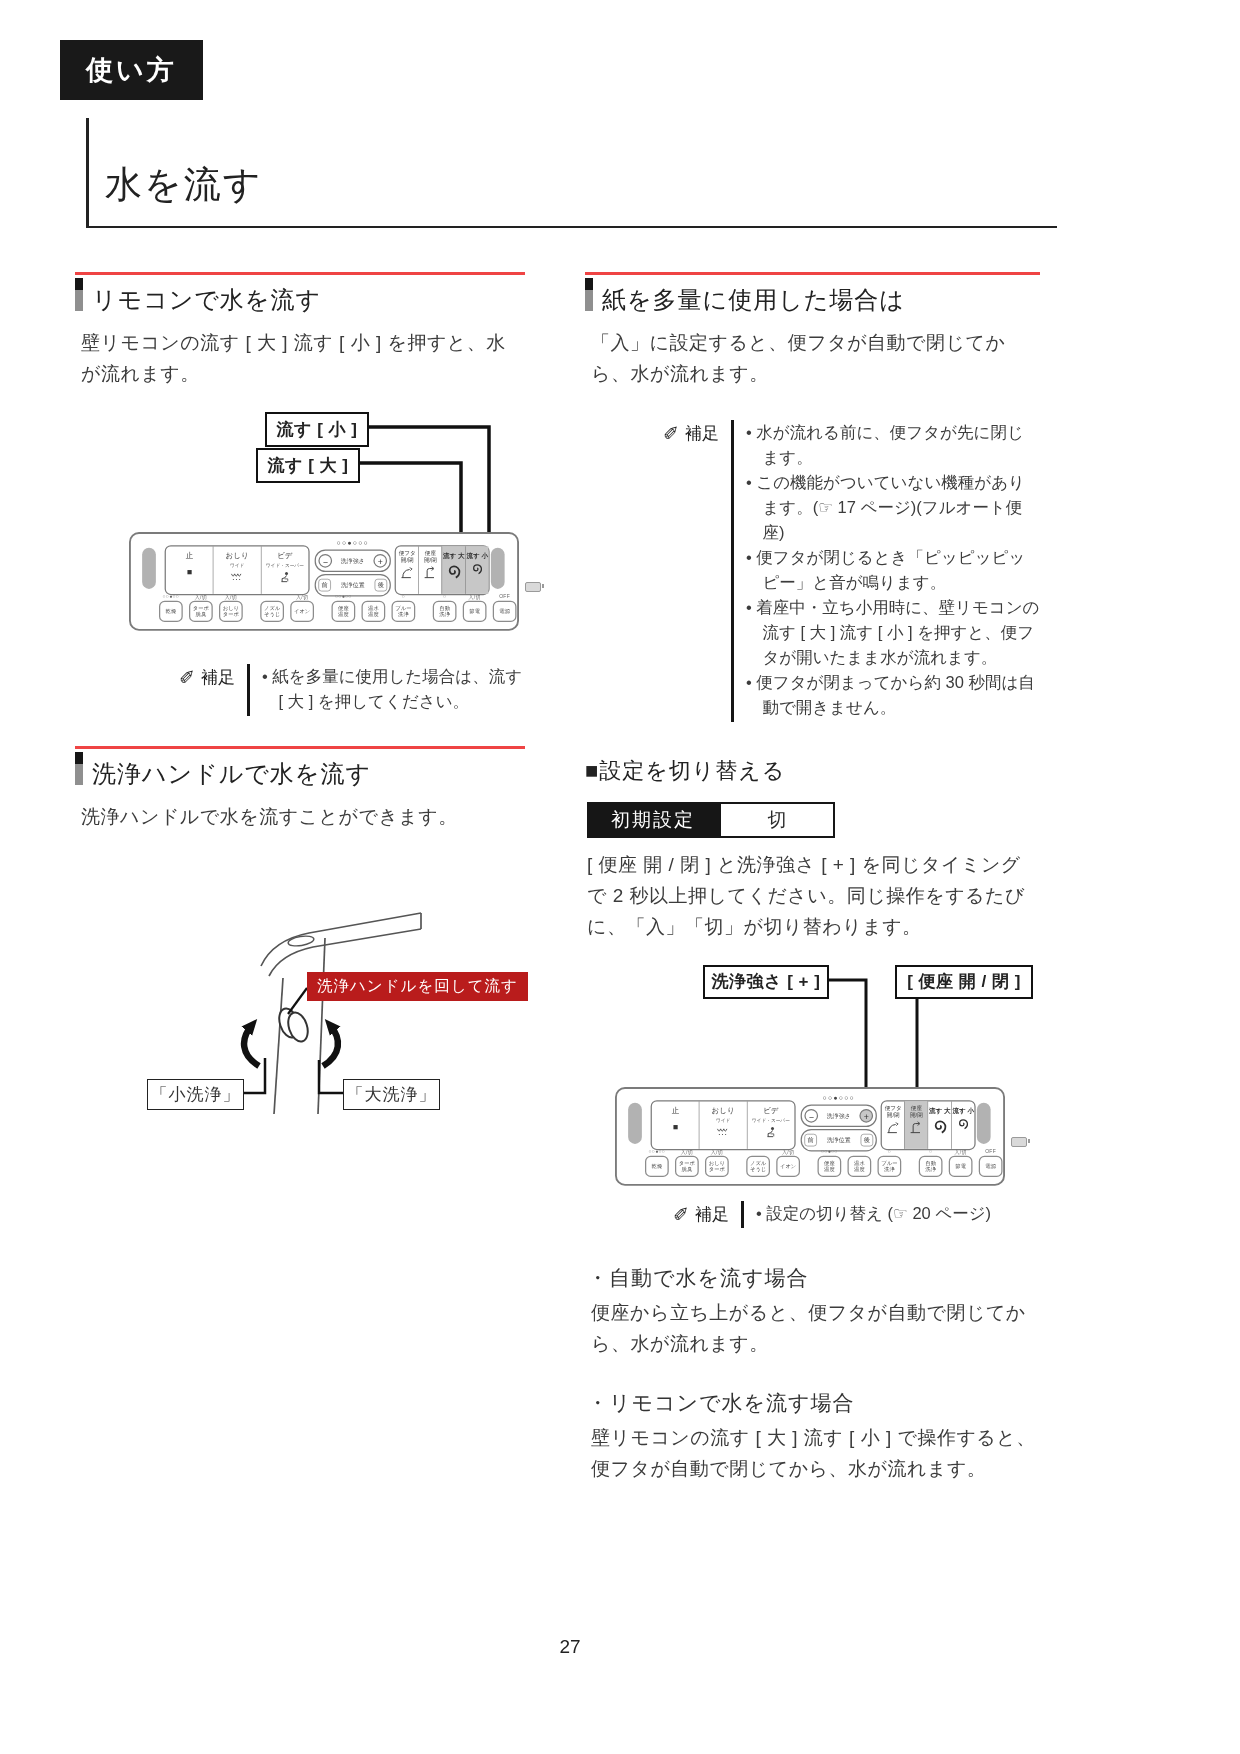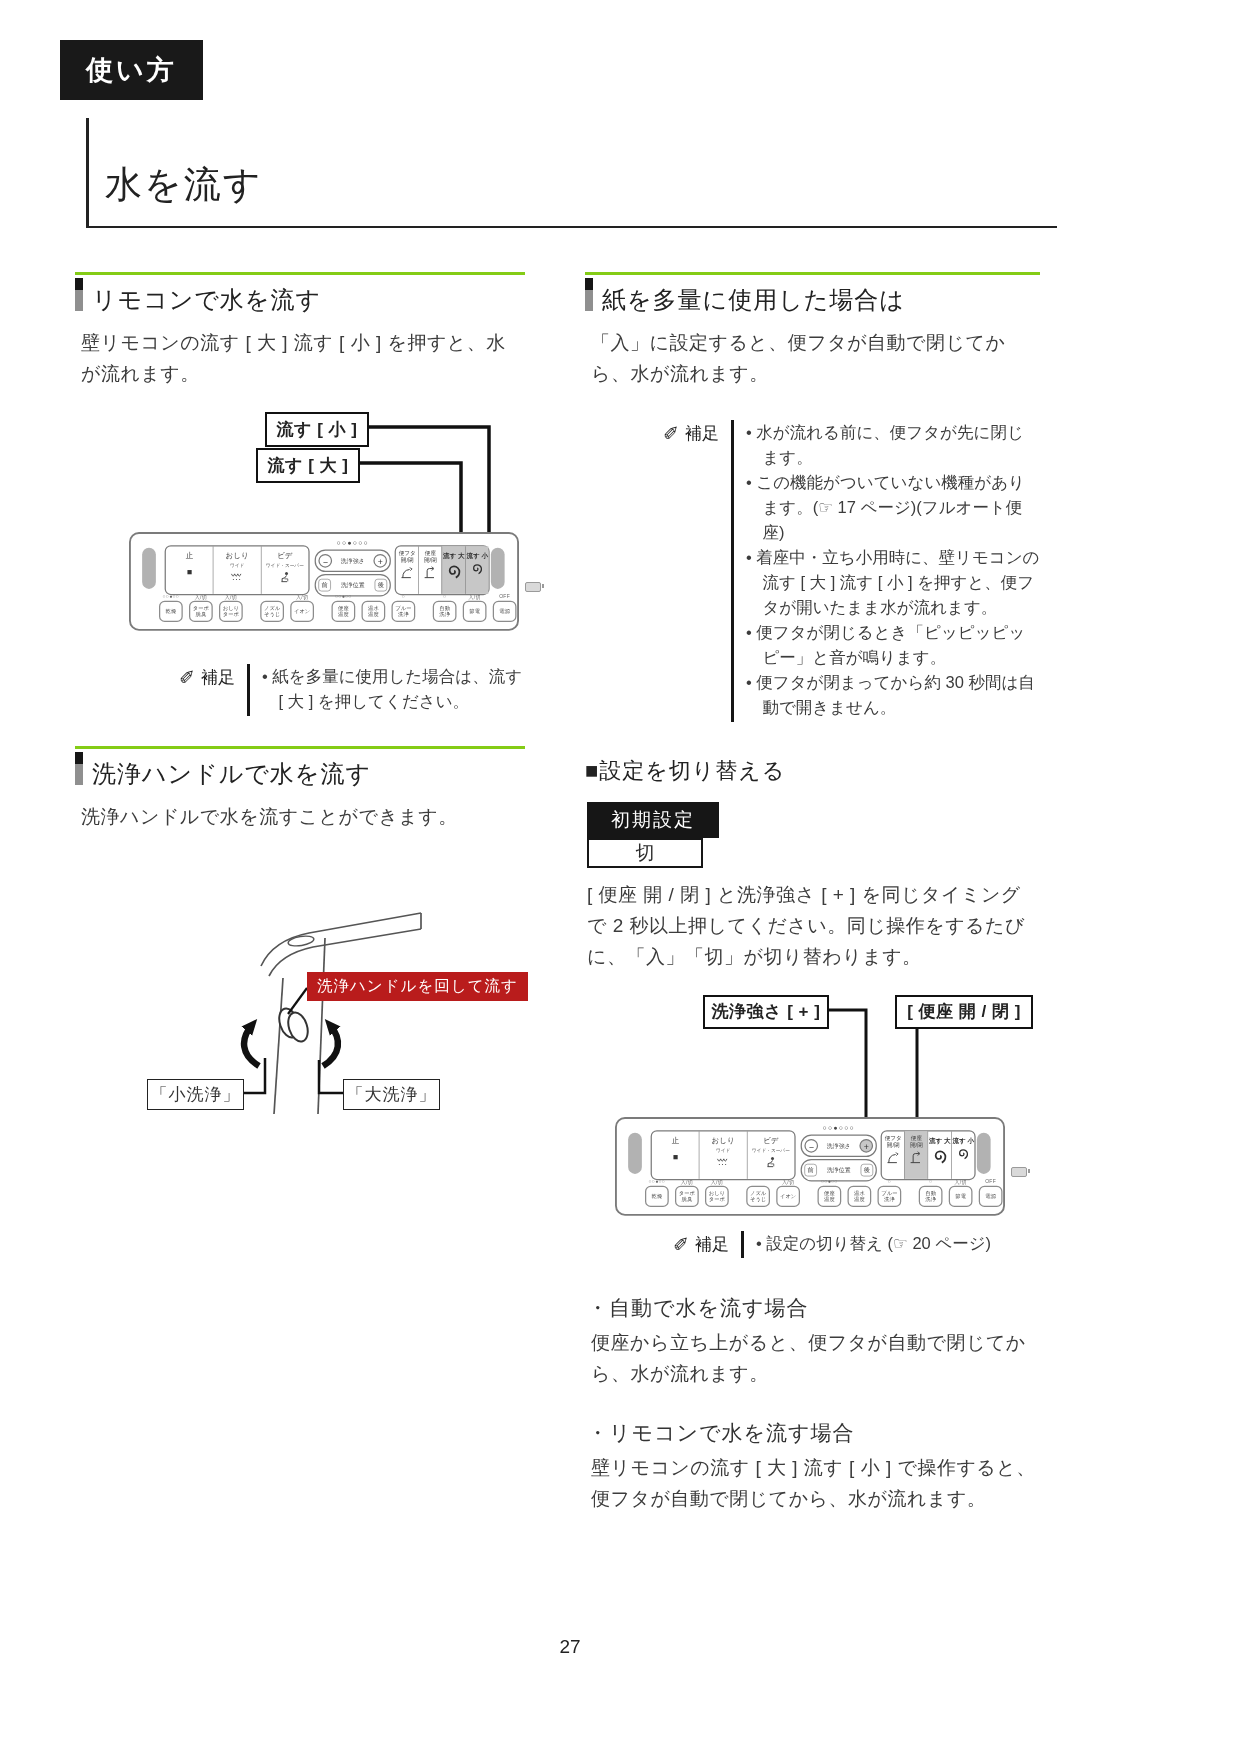--- a/index.html
+++ b/index.html
@@ -11,21 +11,21 @@
          font-size:27px;font-weight:bold;letter-spacing:3px;padding:12px 26px;}
   .title-block{position:absolute;left:86px;top:118px;width:952px;
                border-left:3px solid #222;border-bottom:2px solid #222;
                padding:42px 0 16px 16px;}
   .title-block h1{margin:0;font-size:37px;font-weight:500;letter-spacing:2px;color:#222;}
 
   
   .cols{position:absolute;left:75px;top:272px;width:965px;display:grid;
         grid-template-columns:450px 455px;column-gap:60px;}
 
-  .sec-h{position:relative;border-top:3px solid #84cc16;padding:9px 0 0 17px;
+  .sec-h{position:relative;border-top:3px solid #ef4444;padding:9px 0 0 17px;
          font-size:24px;font-weight:500;letter-spacing:1px;color:#222;}
   .sec-h::before{content:"";position:absolute;left:0;top:3px;width:8px;height:33px;background:#8f8f8f;}
   .sec-h::after{content:"";position:absolute;left:0;top:3px;width:8px;height:12px;background:#161616;}
 
   .body-t{font-size:19px;line-height:1.62;color:#3c3c3c;margin:12px 0 0 6px;letter-spacing:0.5px;}
 
   .sub-h{font-size:22px;font-weight:500;letter-spacing:1px;color:#222;margin:34px 0 0 0;}
   .case-h{font-size:21px;font-weight:500;letter-spacing:1px;color:#333;margin:36px 0 0 2px;}
 
   
@@ -33,21 +33,21 @@
   .note-head{display:flex;align-items:center;gap:6px;font-size:17px;color:#222;
              padding:2px 12px 0 0;white-space:nowrap;}
   .note-pencil{font-size:19px;transform:rotate(0deg);}
   .note-body{border-left:3px solid #161616;padding:0 0 2px 12px;}
   .note-body ul{margin:0;padding:0;list-style:none;}
   .note-body li{font-size:16.5px;line-height:1.52;color:#3c3c3c;
                 padding-left:1em;text-indent:-1em;}
   .note-body li::before{content:"• ";}
 
   
-  .def-table{display:inline-flex;margin:16px 0 0 2px;flex-direction:column;}
+  .def-table{display:inline-flex;margin:16px 0 0 2px;}
   .def-k{background:#161616;color:#fff;font-size:19px;letter-spacing:2px;
          padding:5px 24px;display:flex;align-items:center;}
   .def-v{border:2.5px solid #161616;font-size:19px;width:112px;display:flex;
          align-items:center;justify-content:center;}
 
   
   .diagram{position:relative;width:455px;}
   .d-remote1{height:232px;margin-top:16px;}
   .d-remote2{height:232px;margin-top:18px;}
   .d-handle{height:278px;margin-top:10px;}
@@ -346,22 +346,22 @@
 
       <div class="note" style="margin-left:78px;margin-top:30px;">
         <div class="note-head">
           <span class="note-pencil">✐</span>
           <span>補足</span>
         </div>
         <div class="note-body" style="width:302px;">
           <ul>
               <li>水が流れる前に、便フタが先に閉じます。</li>
               <li>この機能がついていない機種があります。(☞ 17 ページ)(フルオート便座)</li>
+              <li>便フタが閉じるとき「ピッピッピッピー」と音が鳴ります。</li>
               <li>着座中・立ち小用時に、壁リモコンの流す [ 大 ] 流す [ 小 ] を押すと、便フタが開いたまま水が流れます。</li>
-              <li>便フタが閉じるとき「ピッピッピッピー」と音が鳴ります。</li>
               <li>便フタが閉まってから約 30 秒間は自動で開きません。</li>
             </ul>
         </div>
       </div>
 
       <div class="sub-h">■設定を切り替える</div>
 
       <div class="def-table">
         <div class="def-k">初期設定</div>
         <div class="def-v">切</div>

